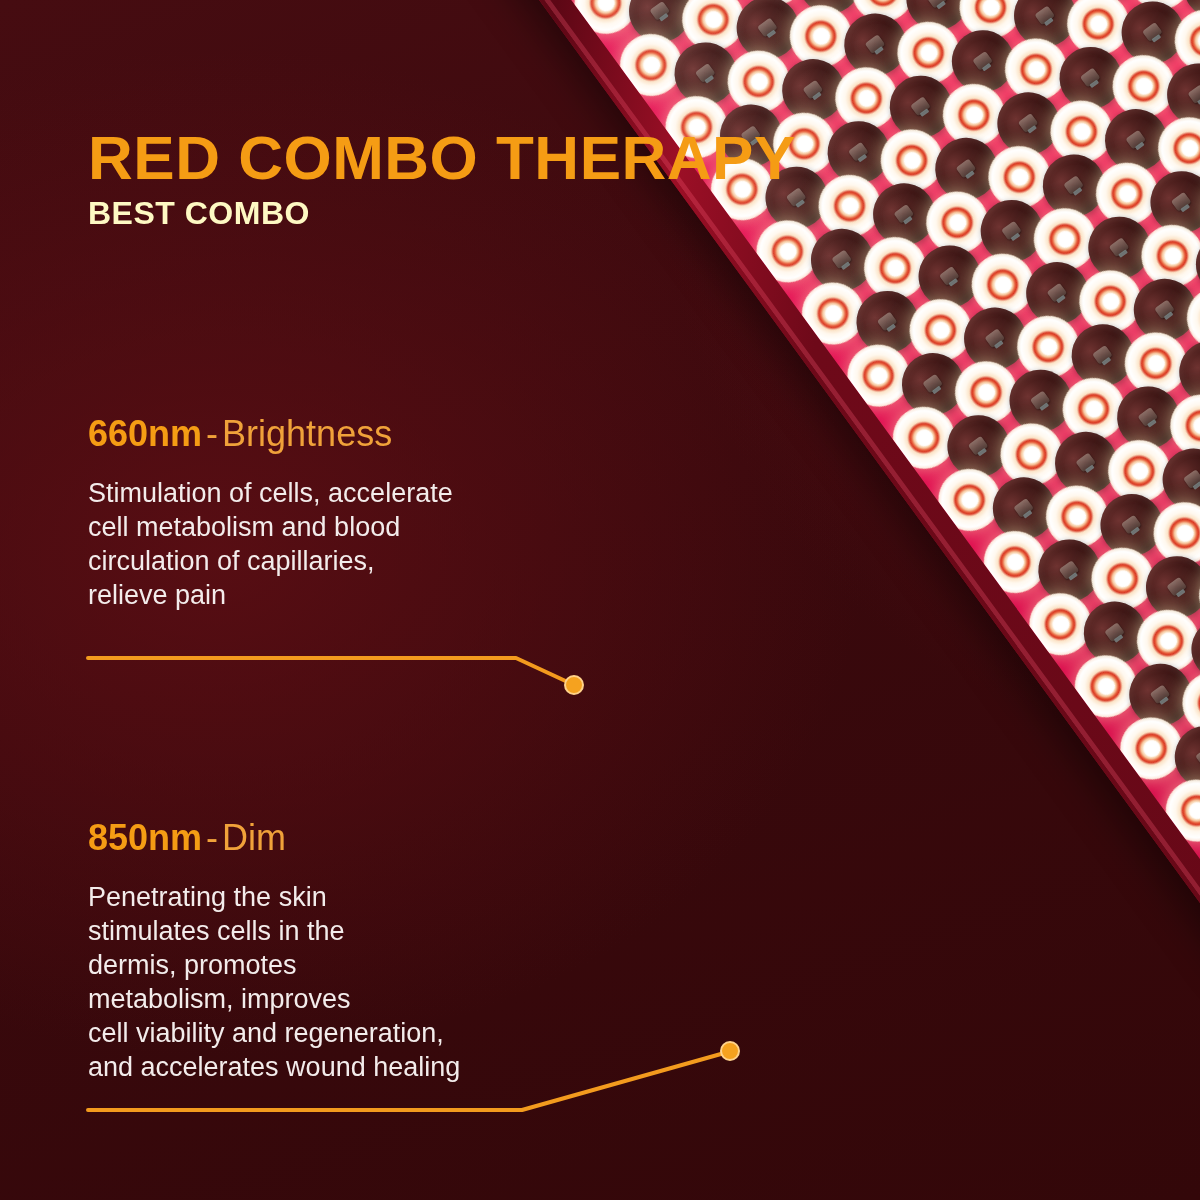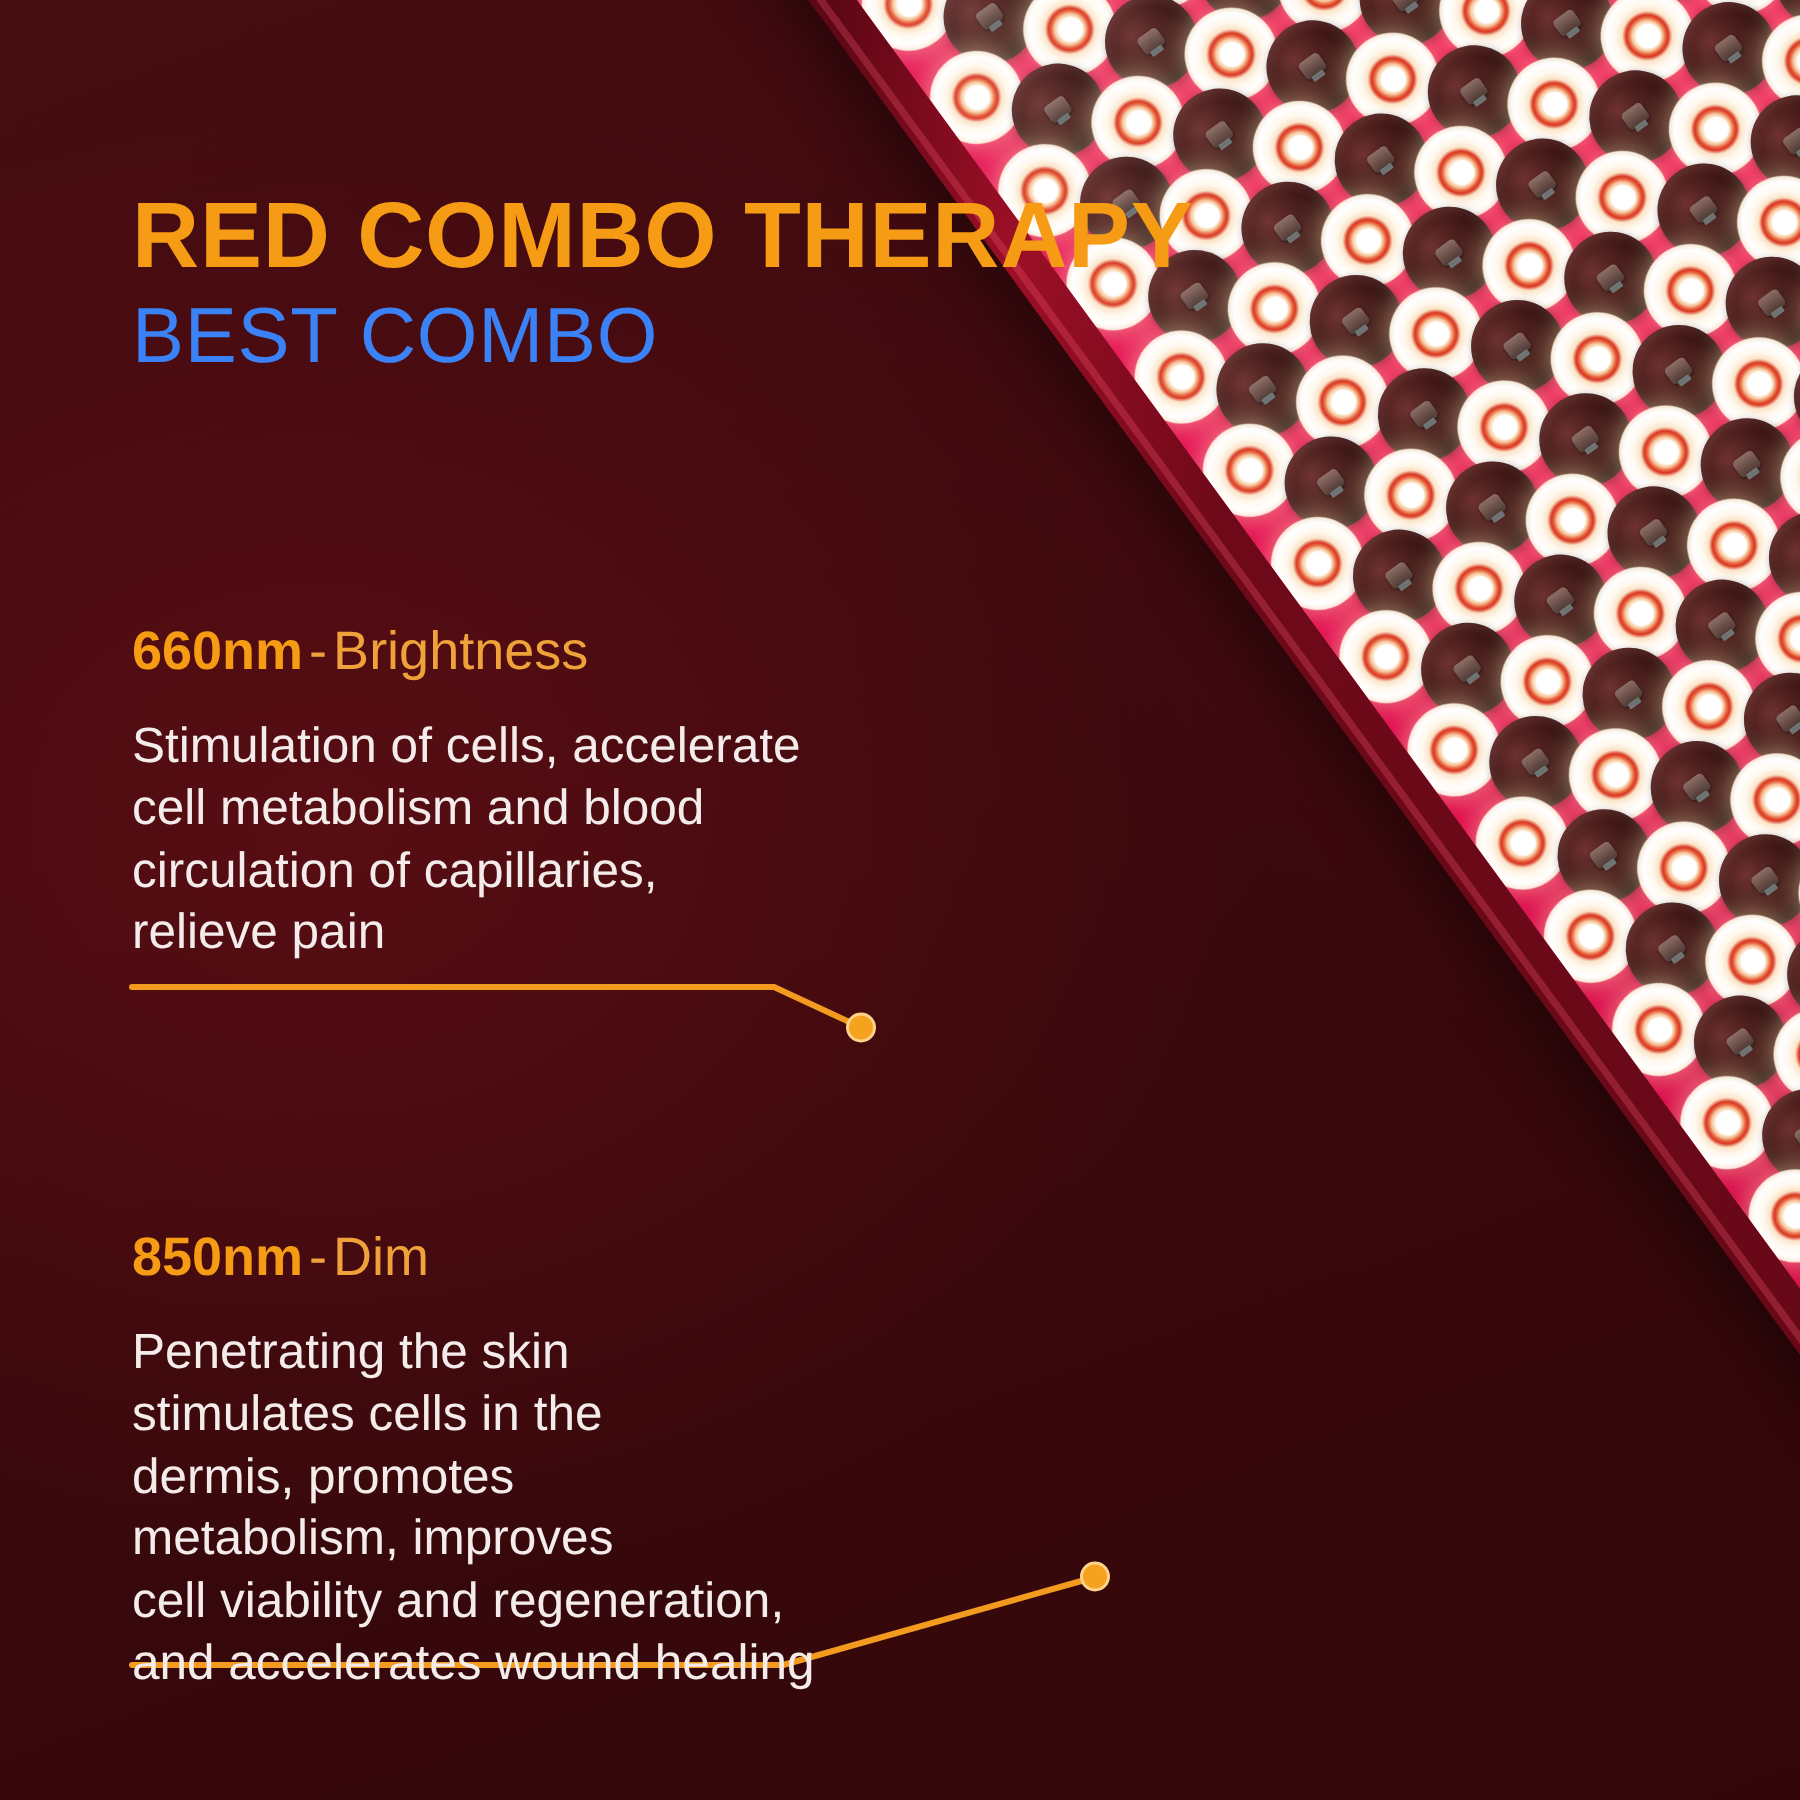--- a/index.html
+++ b/index.html
@@ -130,36 +130,36 @@
 
   
   .content{position:absolute;inset:0;}
 
   .title-block{position:absolute;left:88px;top:126px;}
   .t1{
     font-size:62px;font-weight:bold;letter-spacing:.5px;
     color:#f59c14;line-height:1.02;white-space:nowrap;
   }
   .t2{
-    font-size:52px;font-weight:normal;letter-spacing:.5px;
-    color:#3b82f6;line-height:1.05;margin-top:8px;white-space:nowrap;
+    font-size:32px;font-weight:bold;letter-spacing:.5px;
+    color:#fef9c3;line-height:1.05;margin-top:8px;white-space:nowrap;
   }
 
   .sec{position:absolute;left:88px;}
   .sec-660{top:414px;}
   .sec-850{top:818px;}
 
   .sec-head{font-size:36px;line-height:1.1;white-space:nowrap;}
   .sec-head .nm{font-weight:bold;color:#f59c14;}
   .sec-head .dash{color:#f0a23a;font-weight:normal;padding:0 4px;}
   .sec-head .mode{color:#f0a23a;font-weight:normal;}
 
   .sec-body{
     margin-top:22px;
-    font-size:33px;line-height:1.26;
+    font-size:27px;line-height:1.26;
     color:#f3eceb;
     max-width:470px;
     white-space:pre-line;
   }
 
   
   .callout{position:absolute;left:0;top:0;width:1200px;height:1200px;pointer-events:none;}
 </style>
 </head>
 <body>

